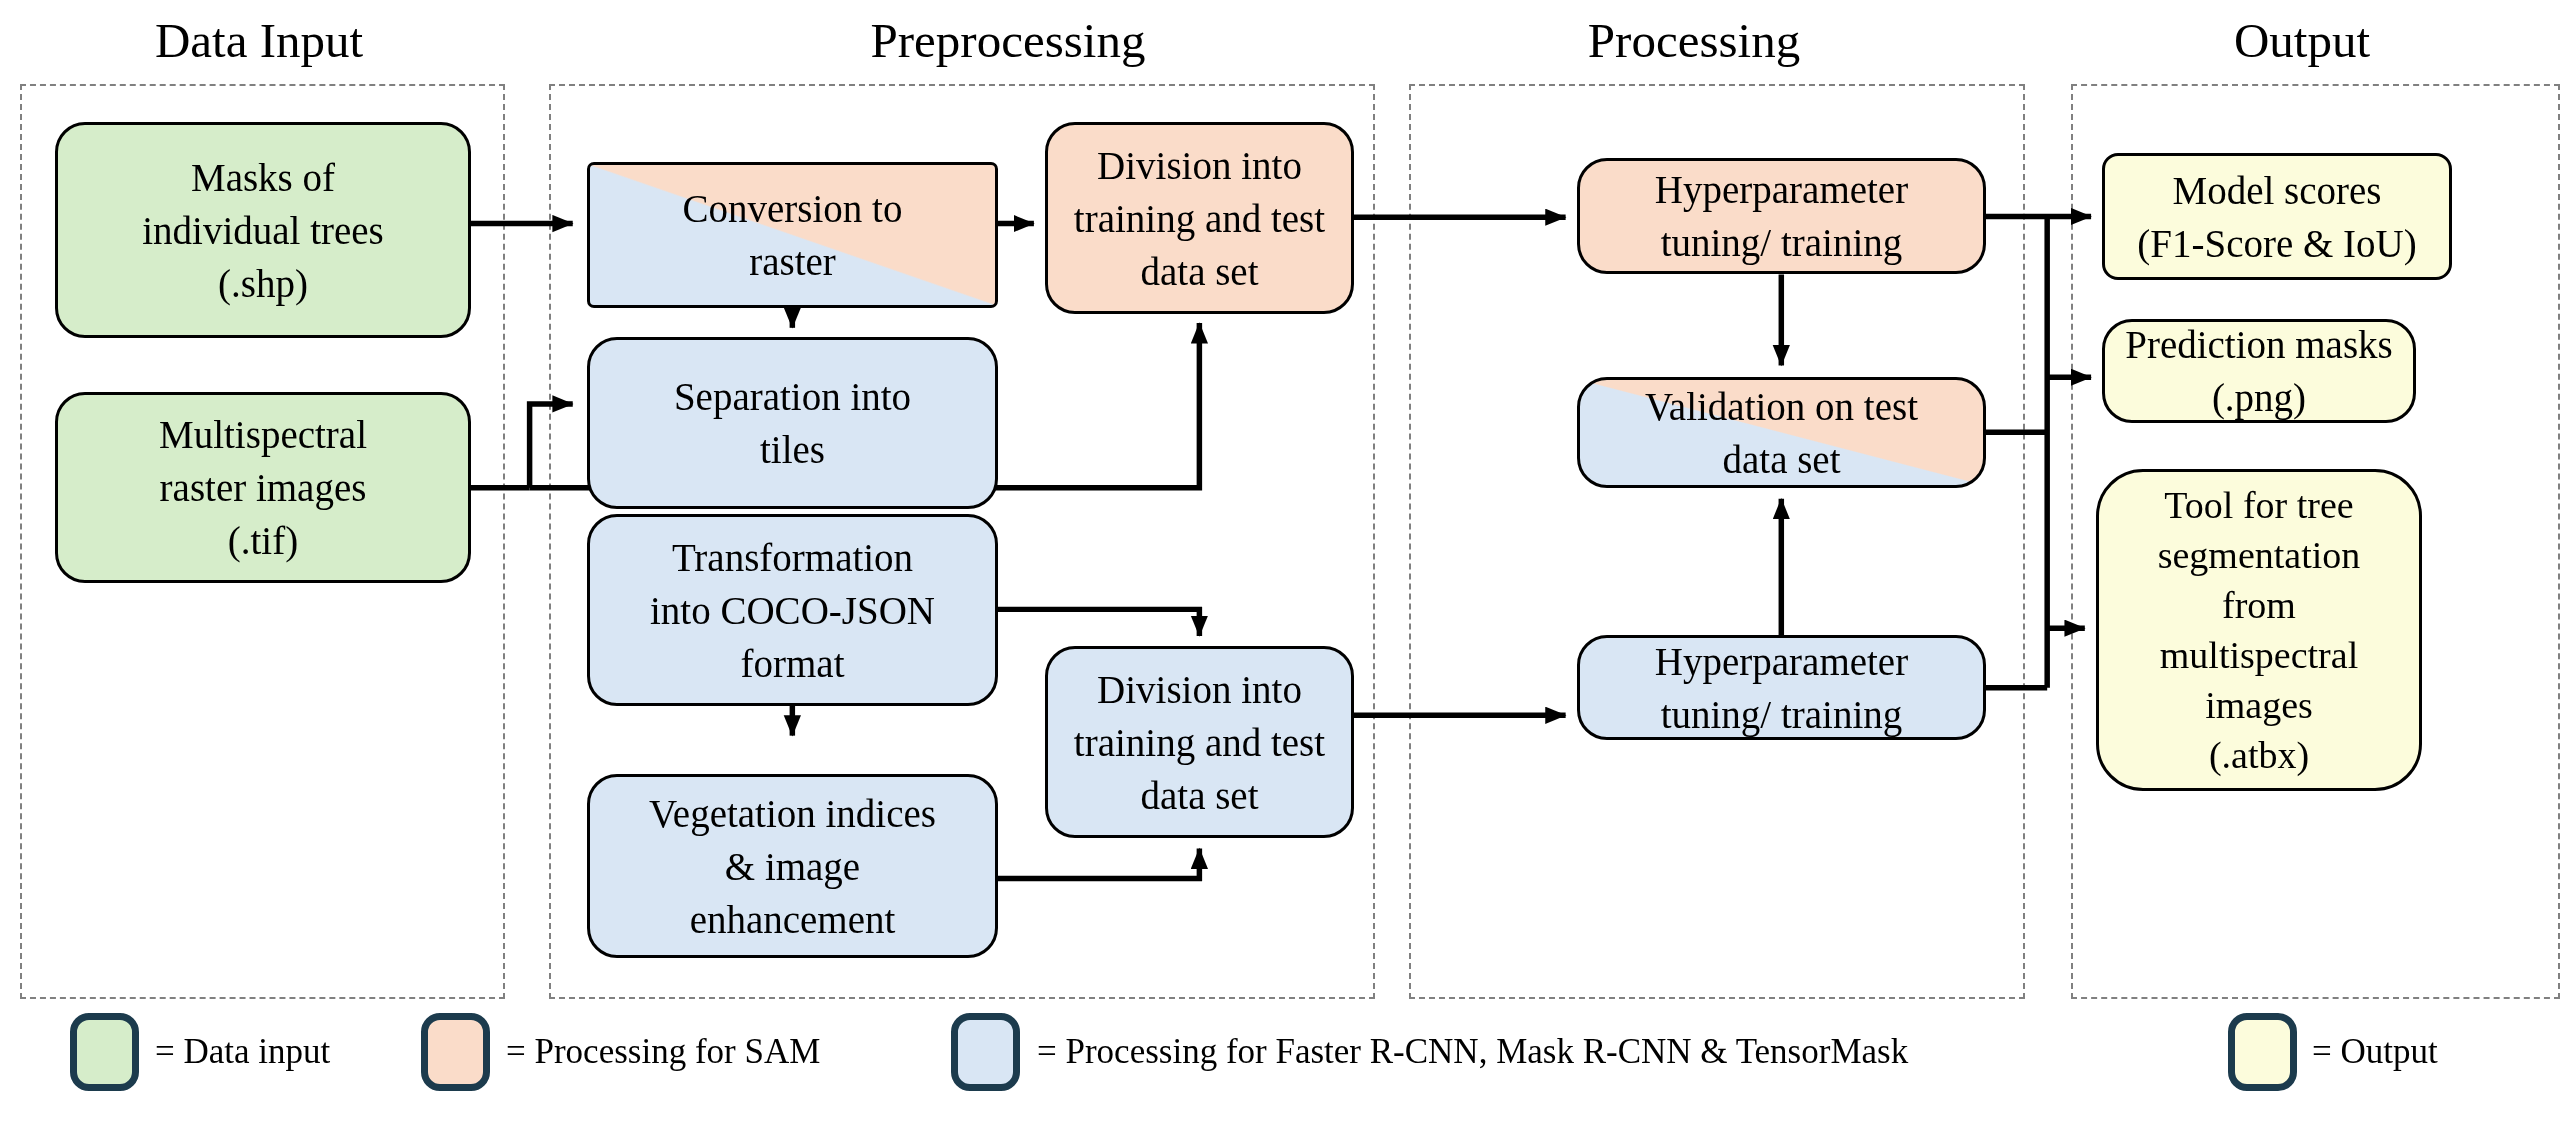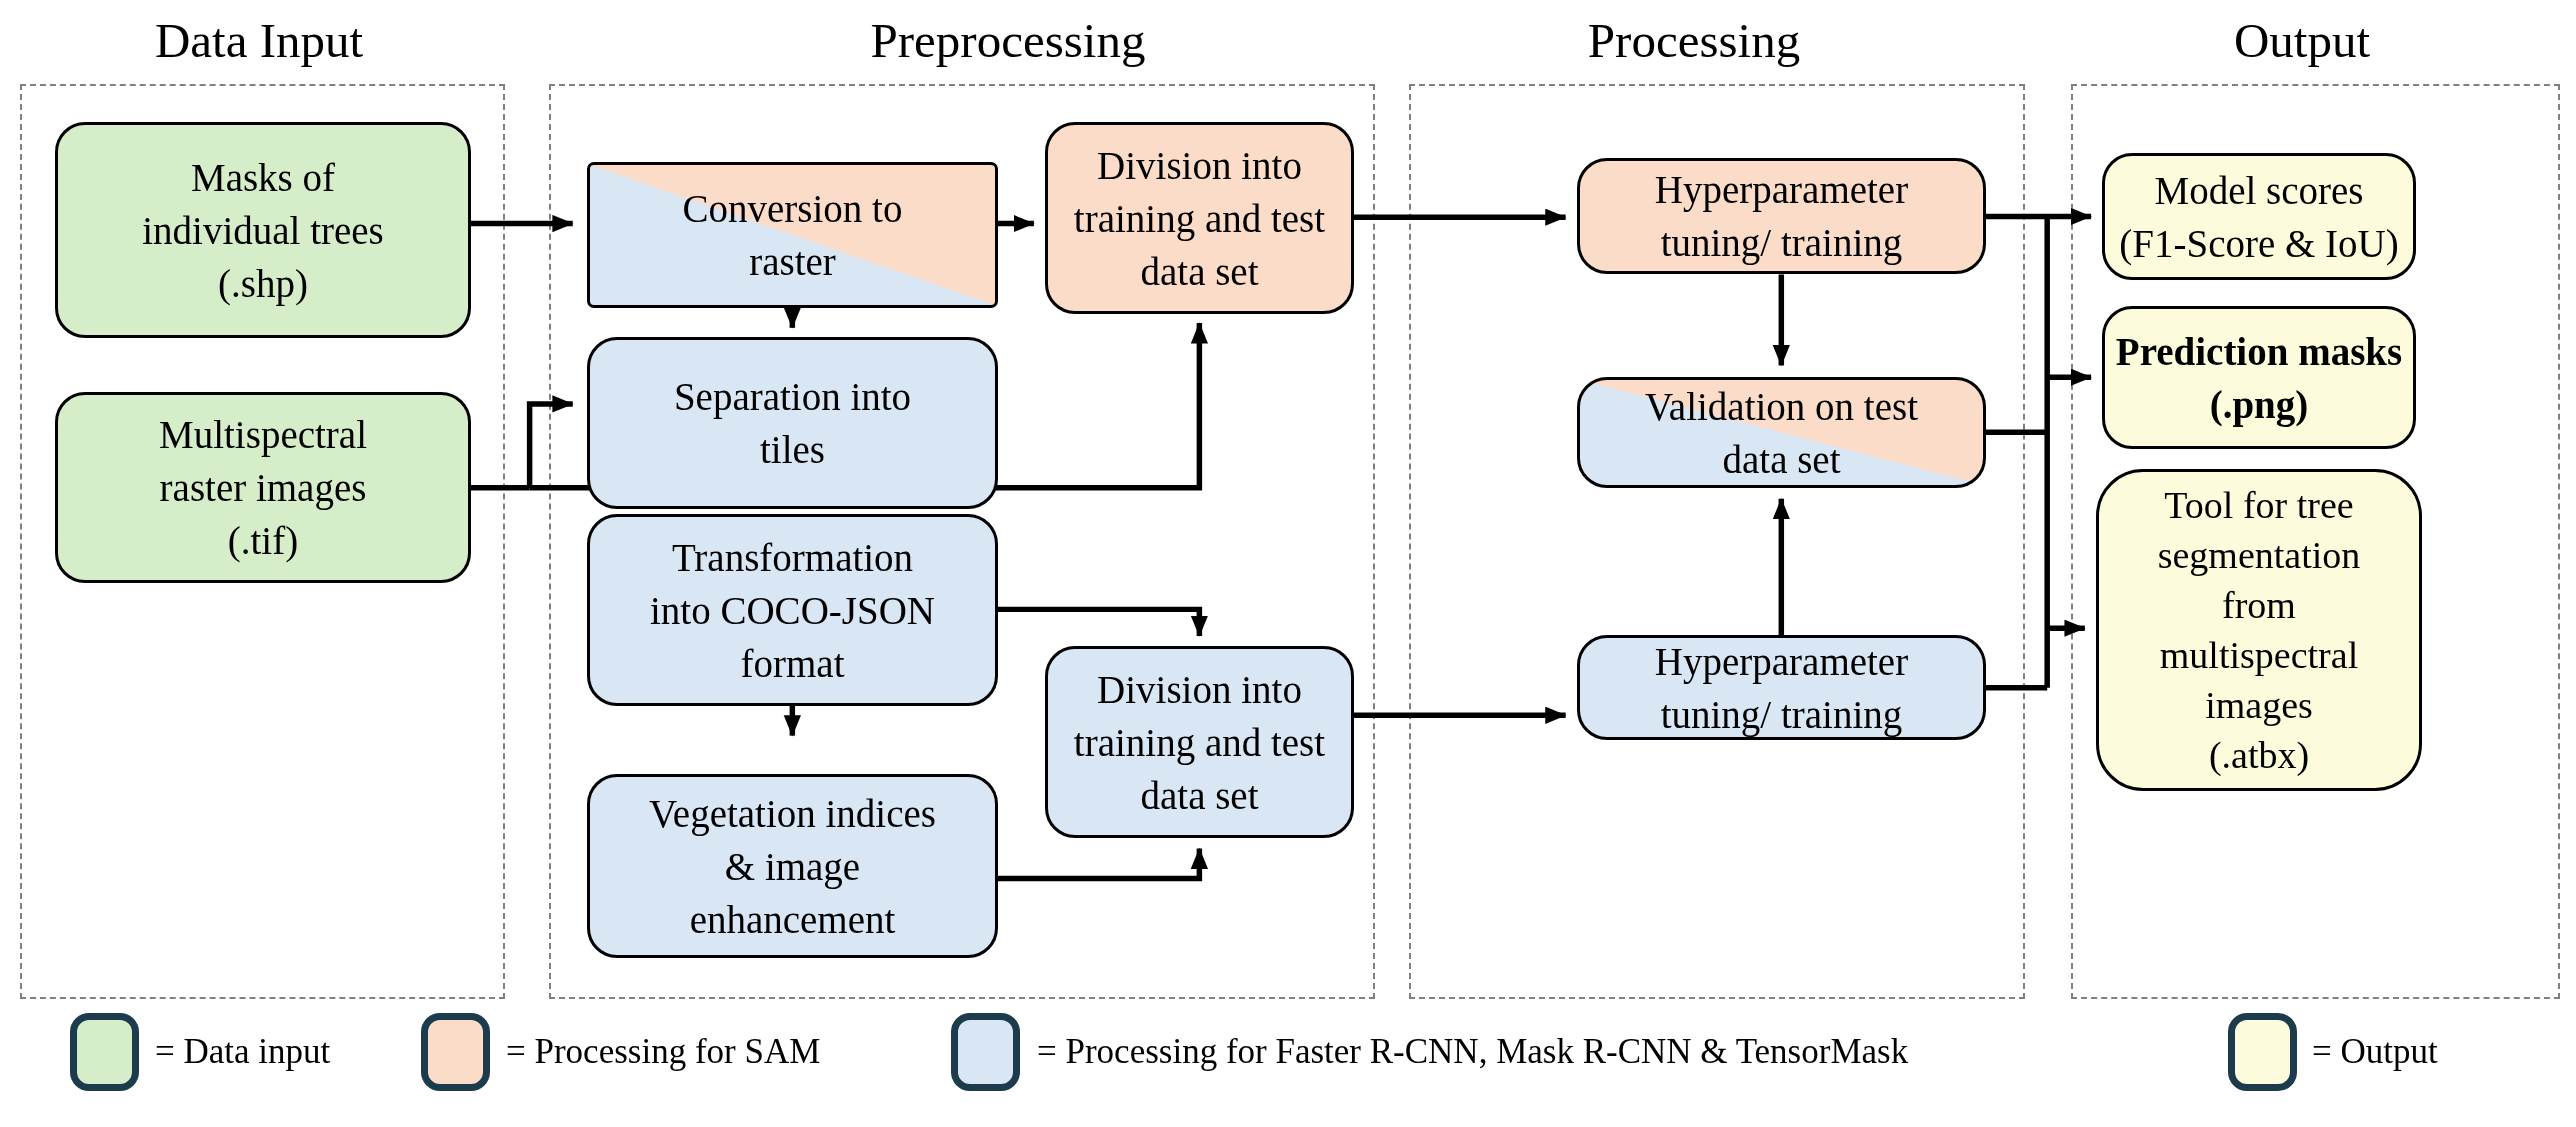--- a/index.html
+++ b/index.html
@@ -141,23 +141,23 @@
 training and test
 data set</div>
 
   <div class="node c-pink" style="left:1577px;top:158px;width:409px;height:116px;">Hyperparameter
 tuning/ training</div>
   <div class="node c-split" style="left:1577px;top:377px;width:409px;height:111px;">Validation on test
 data set</div>
   <div class="node c-blue" style="left:1577px;top:635px;width:409px;height:105px;">Hyperparameter
 tuning/ training</div>
 
-  <div class="node c-cream" style="left:2102px;top:153px;width:314px;height:127px;">Model scores
+  <div class="node c-cream" style="left:2102px;top:153px;width:350px;height:127px;border-radius:16px;">Model scores
 (F1-Score &amp; IoU)</div>
-  <div class="node c-cream" style="left:2102px;top:306px;width:314px;height:143px;font-weight:bold;">Prediction masks
+  <div class="node c-cream" style="left:2102px;top:319px;width:314px;height:104px;">Prediction masks
 (.png)</div>
   <div class="node c-cream big-radius tool-node" style="left:2096px;top:469px;width:326px;height:322px;">Tool for tree
 segmentation
 from
 multispectral
 images
 (.atbx)</div>
 
   <div class="legend-swatch" style="left:70px;background:var(--green);"></div>
   <div class="legend-label" style="left:155px;">= Data input</div>

